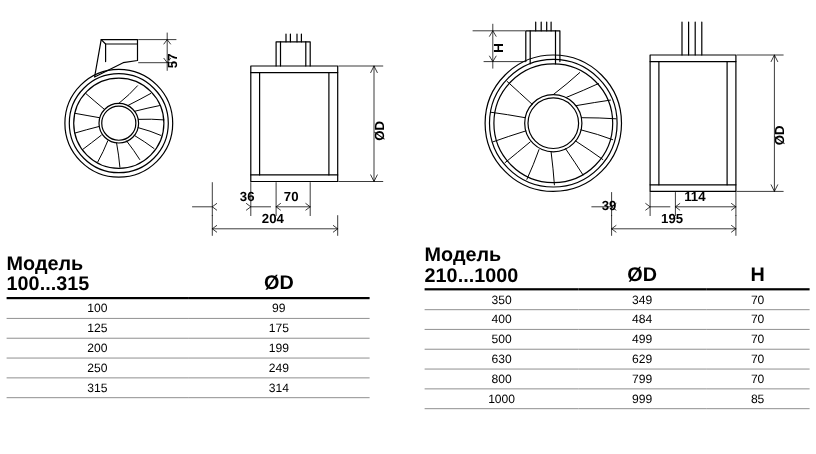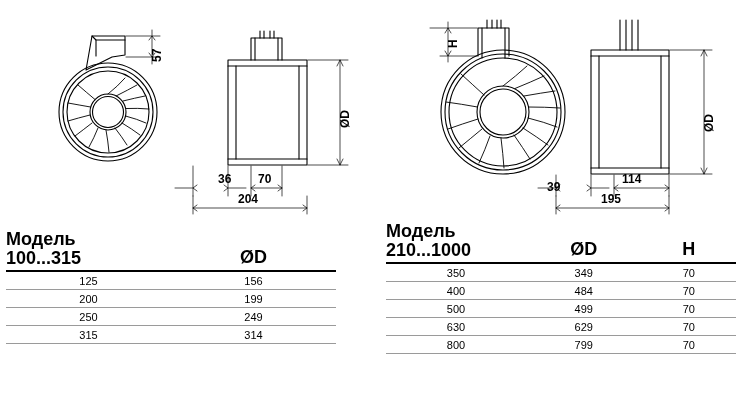--- a/index.html
+++ b/index.html
@@ -288,22 +288,26 @@
             <span class="modelhead">
               <span class="l1">Модель</span>
               <span class="l2">100...315</span>
             </span>
           </th>
           <th class="center dia">ØD</th>
         </tr>
       </thead>
       <tbody>
         <tr>
+          <td>100</td>
+          <td>99</td>
+        </tr>
+        <tr>
           <td>125</td>
-          <td>156</td>
+          <td>175</td>
         </tr>
         <tr>
           <td>200</td>
           <td>199</td>
         </tr>
         <tr>
           <td>250</td>
           <td>249</td>
         </tr>
         <tr>
@@ -352,17 +356,22 @@
         <tr>
           <td>630</td>
           <td>629</td>
           <td>70</td>
         </tr>
         <tr>
           <td>800</td>
           <td>799</td>
           <td>70</td>
         </tr>
+        <tr>
+          <td>1000</td>
+          <td>999</td>
+          <td>85</td>
+        </tr>
       </tbody>
     </table>
   </div>
 
 </div>
 
 </body></html>

